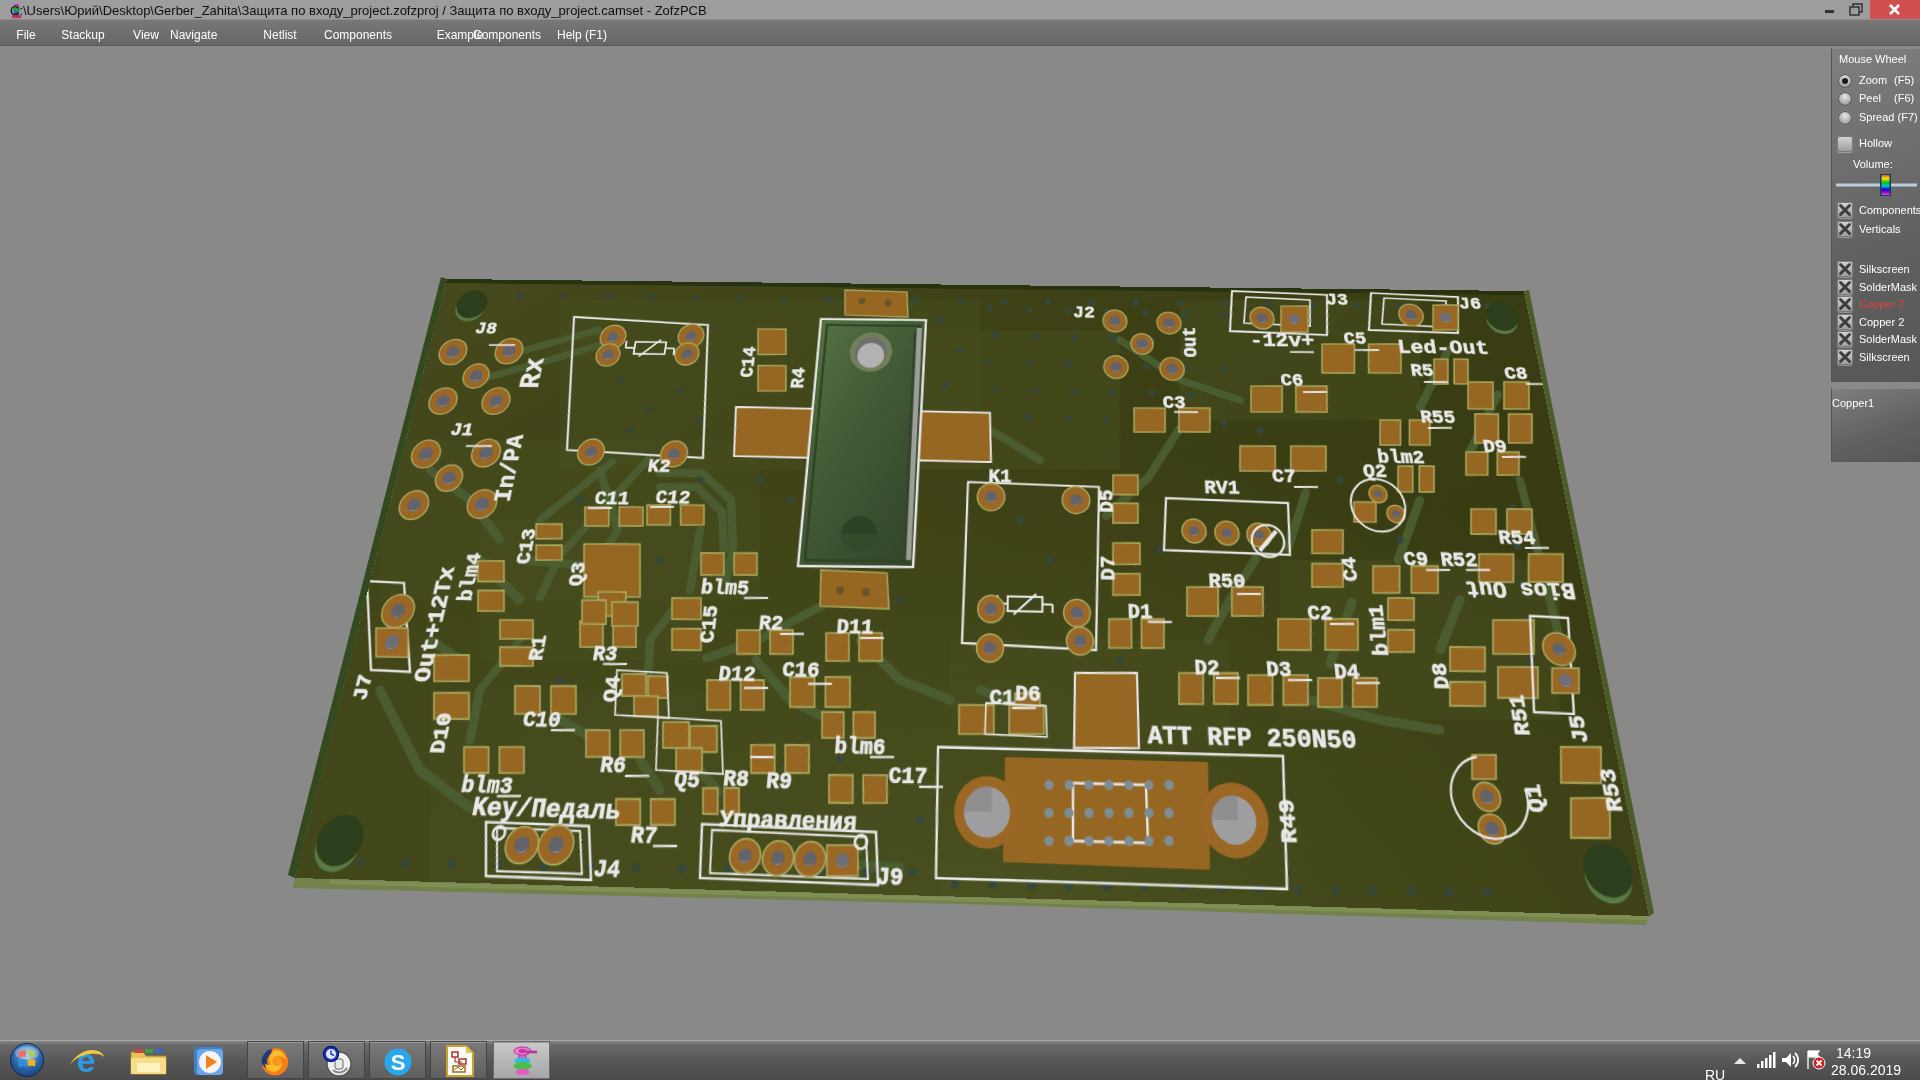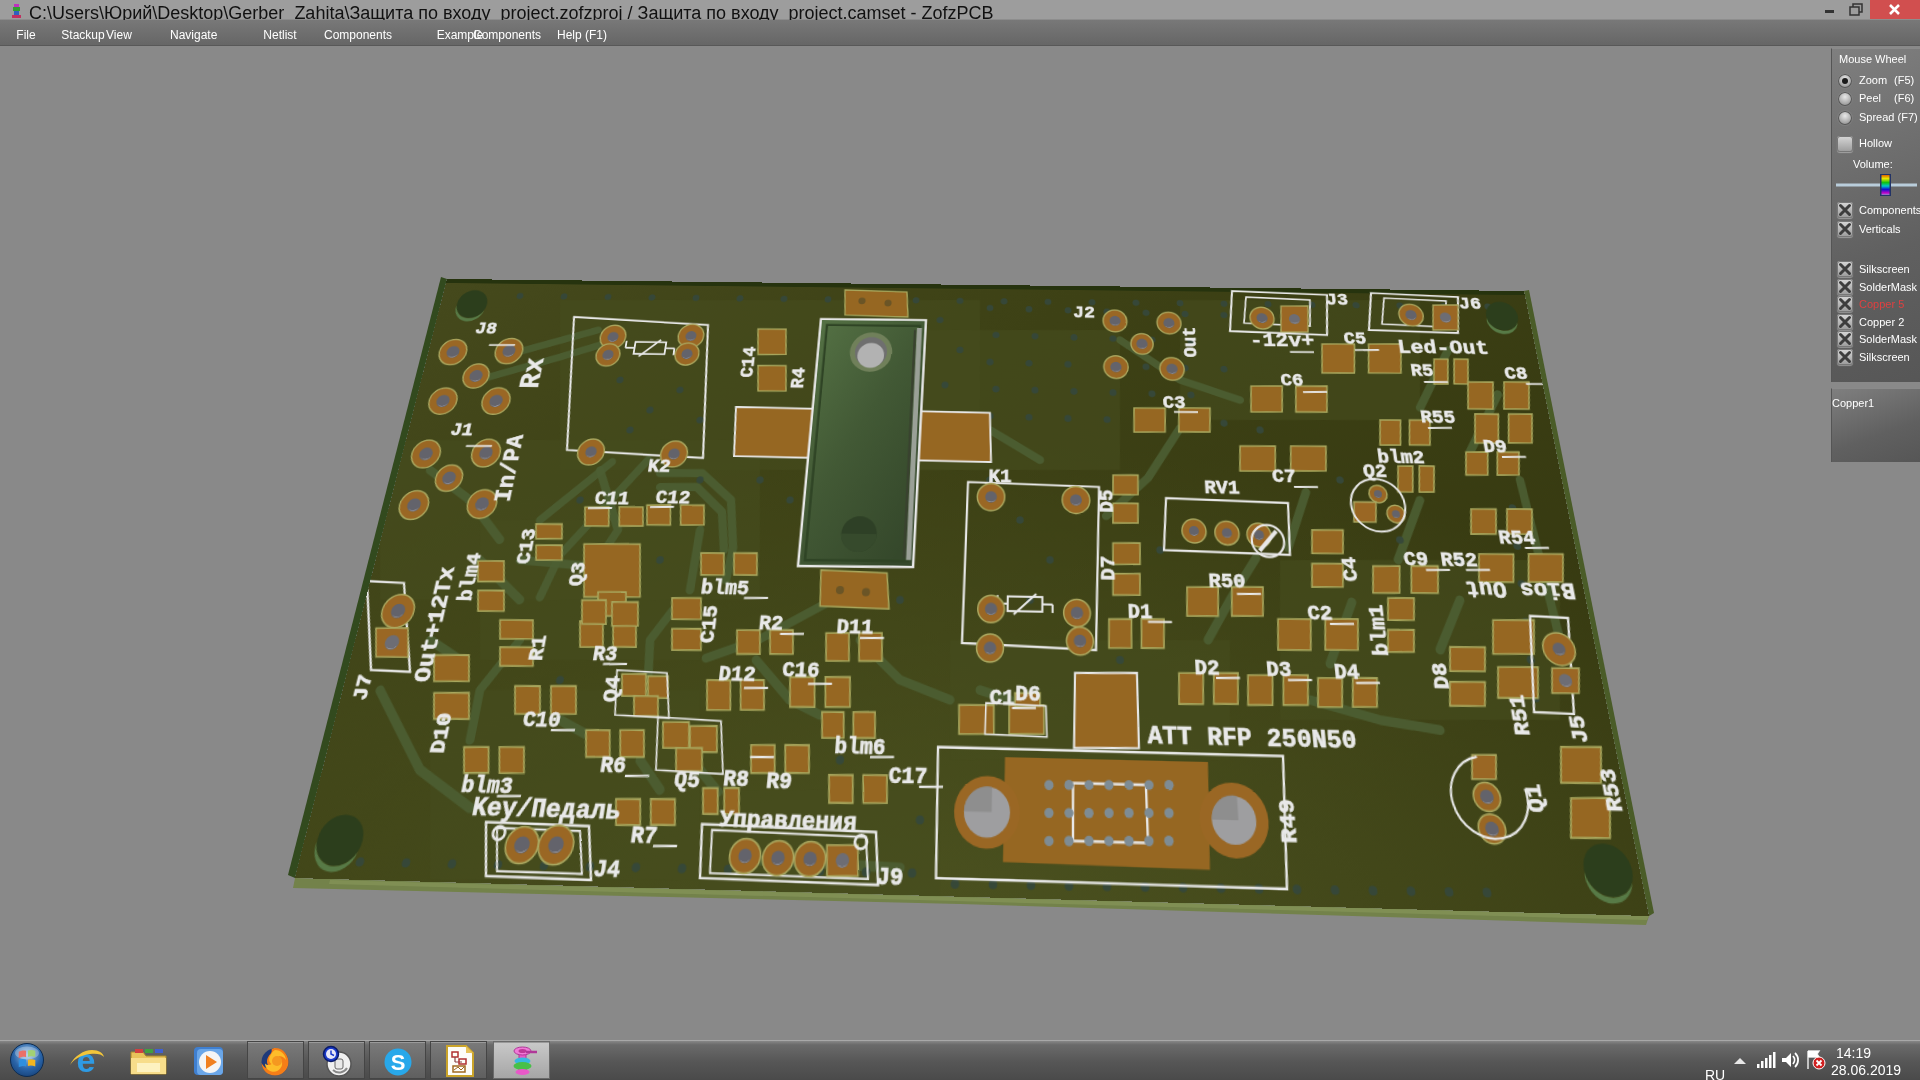--- a/index.html
+++ b/index.html
@@ -1,17 +1,17 @@
 <!DOCTYPE html>
 <html><head><meta charset="utf-8"><style>
 *{margin:0;padding:0;box-sizing:border-box}
 body{width:1920px;height:1080px;overflow:hidden;font-family:"Liberation Sans",sans-serif}
 #screen{position:relative;width:1920px;height:1080px;background:#898989;overflow:hidden}
 #titlebar{position:absolute;left:0;top:0;width:1920px;height:20px;background:#9d9d9d;border-bottom:1px solid #8d8d8d}
-#titlebar .t{position:absolute;left:29px;top:3px;font-size:18px;color:#111}
+#titlebar .t{position:absolute;left:10px;top:3px;font-size:13px;color:#111}
 #menubar{position:absolute;left:0;top:20px;width:1920px;height:26px;background:linear-gradient(#787878,#666666);border-bottom:1px solid #585858}
 #menubar span{position:absolute;top:8px;font-size:12px;color:#fff}
 #taskbar{position:absolute;left:0;top:1040px;width:1920px;height:40px;background:linear-gradient(#8f8f8f,#6a6a6a 12%,#565656 55%,#4a4a4a)}
 .panel{position:absolute;background:linear-gradient(160deg,#7f7f7f,#606060 60%,#565656);border-left:1px solid #555;border-top:1px solid #8a8a8a}
 .panel .lbl{position:absolute;font-size:11px;color:#fff;white-space:nowrap}
 .red{color:#e04040!important}
 .chk{position:absolute;width:16px;height:16px;border-radius:3px;background:linear-gradient(#d7d7d7,#9a9a9a);box-shadow:inset 0 0 0 1px #777, 0 1px 1px rgba(255,255,255,0.35)}
 .chk svg{position:absolute;left:1px;top:1px}
 .radio{position:absolute;width:14px;height:14px;border-radius:50%;background:radial-gradient(circle at 50% 35%,#e8e8e8,#9a9a9a 70%,#848484);box-shadow:inset 0 0 0 1px #555,0 0 0 1px #7e7e7e}
 .radio.sel::after{content:"";position:absolute;left:4px;top:4px;width:6px;height:6px;border-radius:50%;background:#1a1a1a}
@@ -700,21 +700,21 @@
       </svg>
 <div style="position:absolute;left:1870px;top:0;width:50px;height:19px;background:#d14f4f">
 <svg style="position:absolute;left:17px;top:2px" width="16" height="15">
           <path d="M3 3 L12 12 M12 3 L3 12" stroke="#fff" stroke-width="2.6"></path>
         </svg>
       </div>
 </div>
     <div id="menubar">
       <span style="left:-14px;width:80px;text-align:center">File</span>
       <span style="left:43px;width:80px;text-align:center">Stackup</span>
-      <span style="left:106px;width:80px;text-align:left">View</span>
+      <span style="left:106px;width:80px;text-align:center">View</span>
       <span style="left:170px;width:80px;text-align:left">Navigate</span>
       <span style="left:240px;width:80px;text-align:center">Netlist</span>
       <span style="left:318px;width:80px;text-align:center">Components</span>
       <span style="left:420px;width:80px;text-align:center">Example</span>
       <span style="left:467px;width:80px;text-align:center">Components</span>
       <span style="left:542px;width:80px;text-align:center">Help (F1)</span>
     </div>
     <div class="panel" style="left:1831px;top:48px;width:111px;height:334px">
       <div class="lbl" style="left:7px;top:4px">Mouse Wheel</div>
       <div class="radio sel" style="left:6px;top:25px"></div>
@@ -766,21 +766,21 @@
         <svg width="14" height="14">
           <path d="M2.5 2.5 L11.5 11.5 M11.5 2.5 L2.5 11.5" stroke="#3d3d3d" stroke-width="3" stroke-linecap="round"></path>
         </svg>
       </div>
       <div class="lbl" style="left:27px;top:231.6px">SolderMask</div>
       <div class="chk" style="left:5px;top:247.2px">
         <svg width="14" height="14">
           <path d="M2.5 2.5 L11.5 11.5 M11.5 2.5 L2.5 11.5" stroke="#3d3d3d" stroke-width="3" stroke-linecap="round"></path>
         </svg>
       </div>
-      <div class="lbl red" style="left:27px;top:249.2px">Copper 5</div>
+      <div class="lbl red" style="left:27px;top:249.2px">Copper 7</div>
       <div class="chk" style="left:5px;top:264.8px">
         <svg width="14" height="14">
           <path d="M2.5 2.5 L11.5 11.5 M11.5 2.5 L2.5 11.5" stroke="#3d3d3d" stroke-width="3" stroke-linecap="round"></path>
         </svg>
       </div>
       <div class="lbl" style="left:27px;top:266.8px">Copper 2</div>
       <div class="chk" style="left:5px;top:282.4px">
         <svg width="14" height="14">
           <path d="M2.5 2.5 L11.5 11.5 M11.5 2.5 L2.5 11.5" stroke="#3d3d3d" stroke-width="3" stroke-linecap="round"></path>
         </svg>

